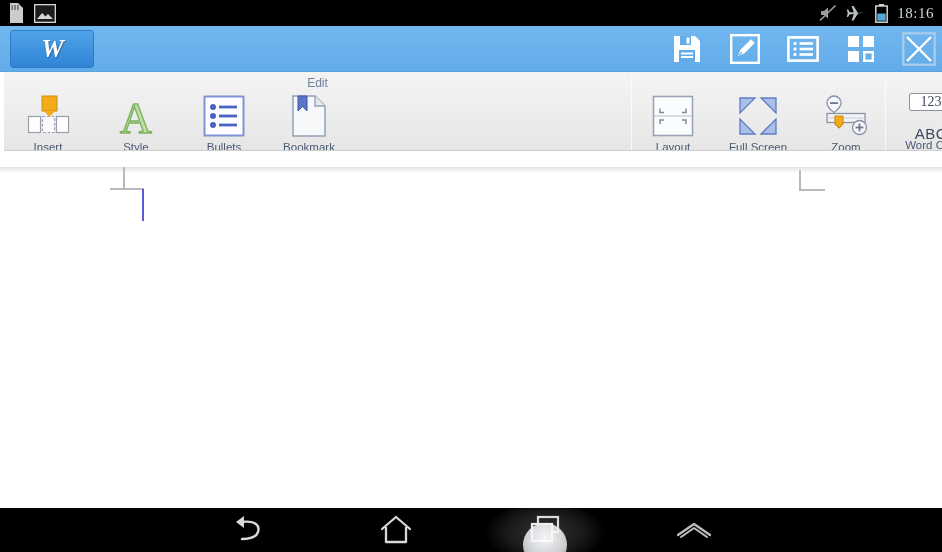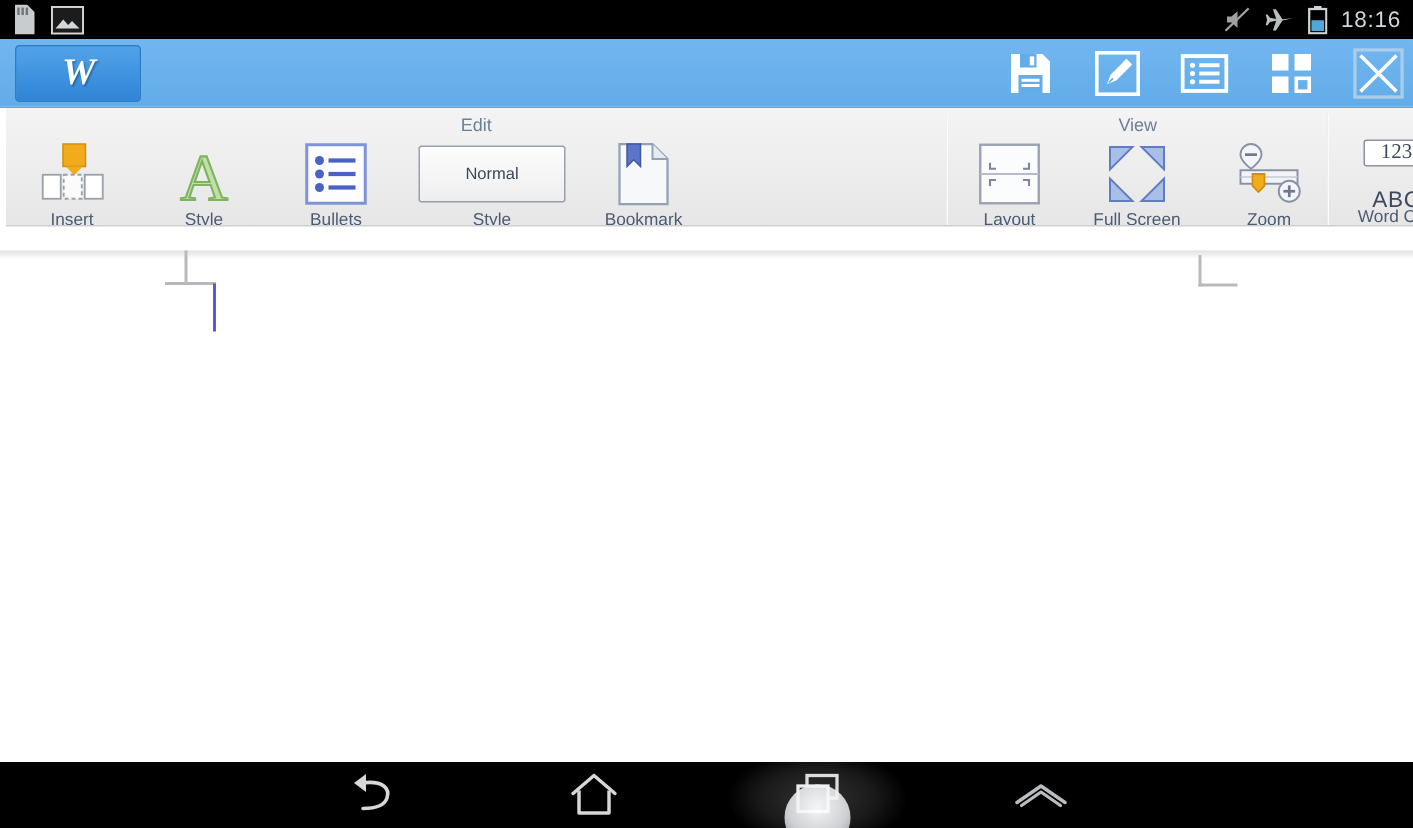--- a/index.html
+++ b/index.html
@@ -17,21 +17,21 @@
     background: #000000;
     display: flex; align-items: center;
   }
   .sb-left { display: flex; align-items: center; gap: 10px; padding-left: 7px; }
   .sb-right {
     margin-left: auto; display: flex; align-items: center; gap: 9px;
     padding-right: 8px;
   }
   .sb-time {
     color: #cfd8dc; font-size: 15px; letter-spacing: .5px;
-    font-family: Liberation Sans, sans-serif;
+    font-family: Liberation Serif, serif;
   }
 
   
   .appbar {
     position: absolute; top: 26px; left: 0; width: 942px; height: 46px;
     background: linear-gradient(#72b6ef, #62ace9);
     border-bottom: 1px solid #5aa2dd;
   }
   .logo-btn {
     position: absolute; left: 10px; top: 4px; width: 84px; height: 38px;
@@ -267,48 +267,39 @@
               <circle cx="10" cy="21" r="3" fill="#4a62c4"></circle>
               <circle cx="10" cy="30" r="3" fill="#4a62c4"></circle>
               <rect x="16" y="10.6" width="18" height="2.8" fill="#4a62c4"></rect>
               <rect x="16" y="19.6" width="18" height="2.8" fill="#4a62c4"></rect>
               <rect x="16" y="28.6" width="18" height="2.8" fill="#4a62c4"></rect>
             </svg>
           </div>
           <div class="lbl">Bullets</div>
         </div>
 
-        <div class="ribbon-item item-style">
-          <div class="glyph">
-            <div class="style-box">
-              <span>Normal</span>
-            </div>
-          </div>
-          <div class="lbl">Style</div>
-        </div>
 
 
         <div class="ribbon-item item-bm">
           <div class="glyph">
             <svg width="40" height="44" viewBox="0 0 40 44">
               <path d="M4 2 h22 l10 10 v30 h-32 z" fill="#f7f8fa" stroke="#93a0b5" stroke-width="1.5"></path>
               <path d="M26 2 v10 h10" fill="#e7eaef" stroke="#93a0b5" stroke-width="1.3"></path>
               <path d="M9 2 h9 v15 l-4.5 -4.5 L9 17 z" fill="#5b76c9" stroke="#41589f" stroke-width="1"></path>
             </svg>
           </div>
           <div class="lbl">Bookmark</div>
         </div>
 
       </div>
     </div>
 
     <div class="grp-divider" style="left:627px;"></div>
 
     <div class="group" style="left:628px; width:253px;">
-      <div class="group-title">View</div>
       <div class="items" style="left:0;">
 
         <div class="ribbon-item" style="width:82px;">
           <div class="glyph">
             <svg width="44" height="42" viewBox="0 0 44 42">
               <rect x="2.5" y="1.5" width="39" height="39" fill="#fbfcfd" stroke="#9aa3b3" stroke-width="1.6"></rect>
               <line x1="2.5" y1="21" x2="41.5" y2="21" stroke="#b4bccb" stroke-width="1.2"></line>
               <path d="M9 13.5 v4 h4" fill="none" stroke="#7d8798" stroke-width="1.4"></path>
               <path d="M35 13.5 v4 h-4" fill="none" stroke="#7d8798" stroke-width="1.4"></path>
               <path d="M9 29 v-4 h4" fill="none" stroke="#7d8798" stroke-width="1.4"></path>

